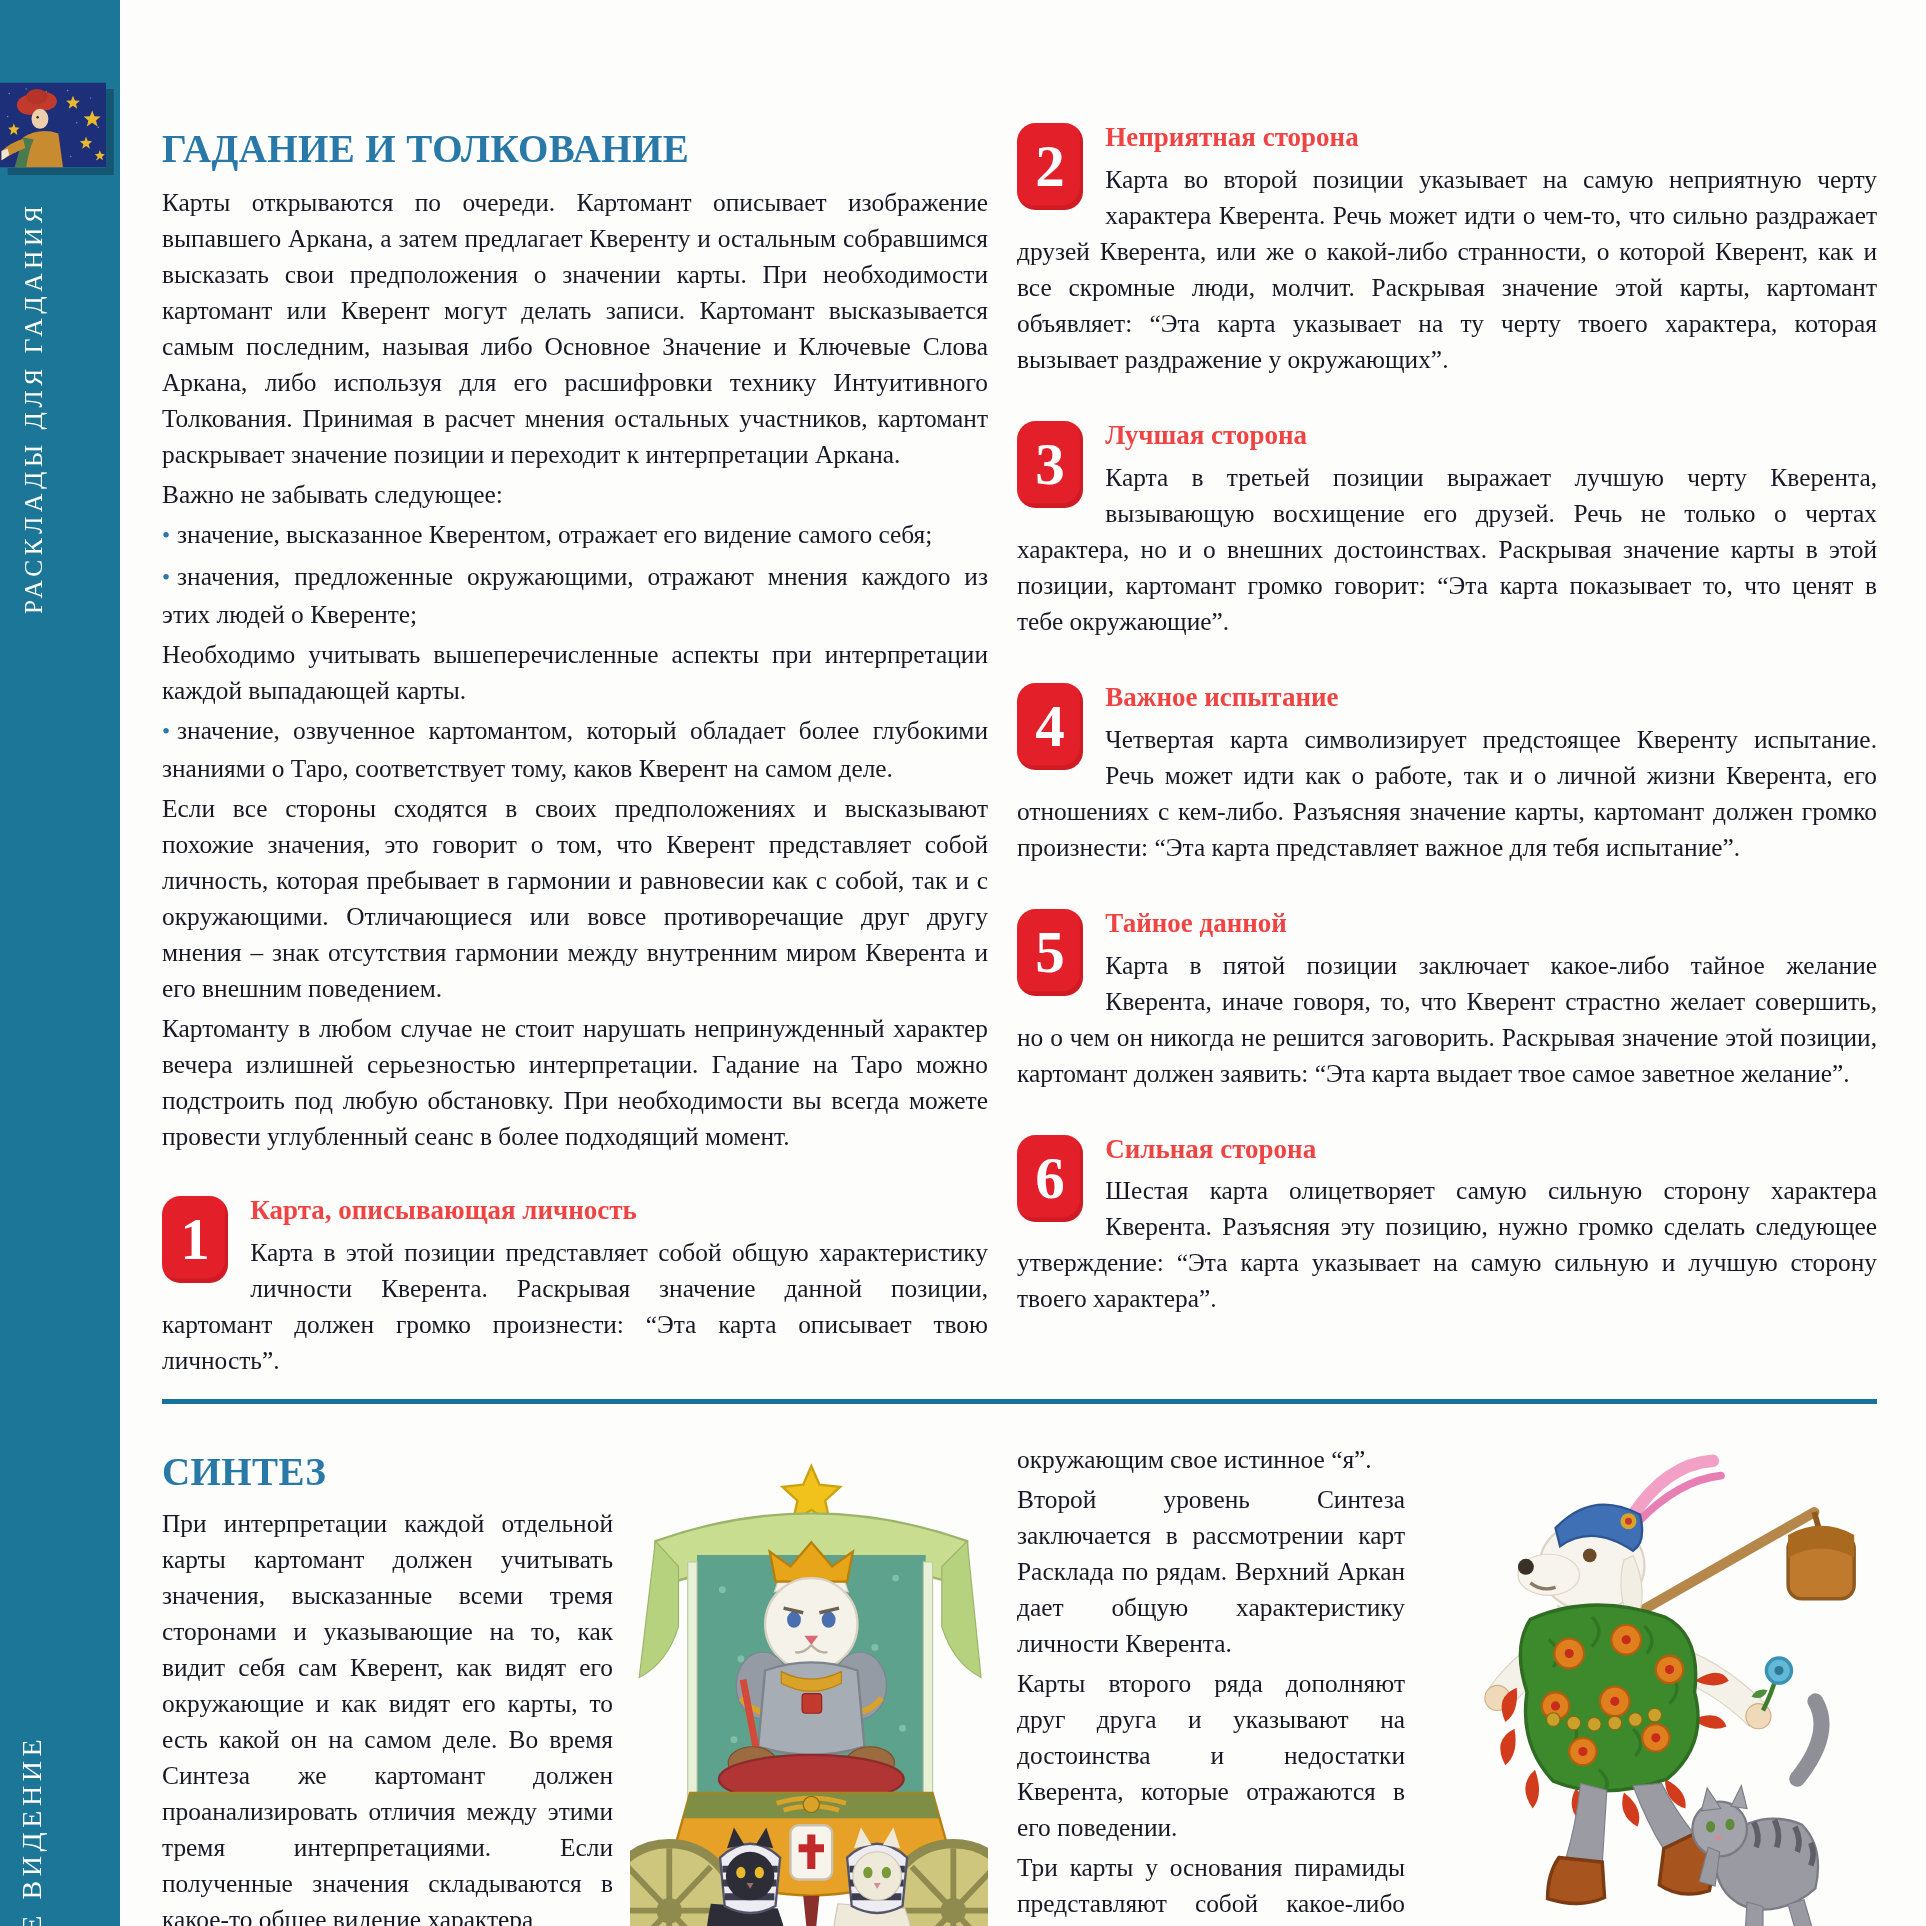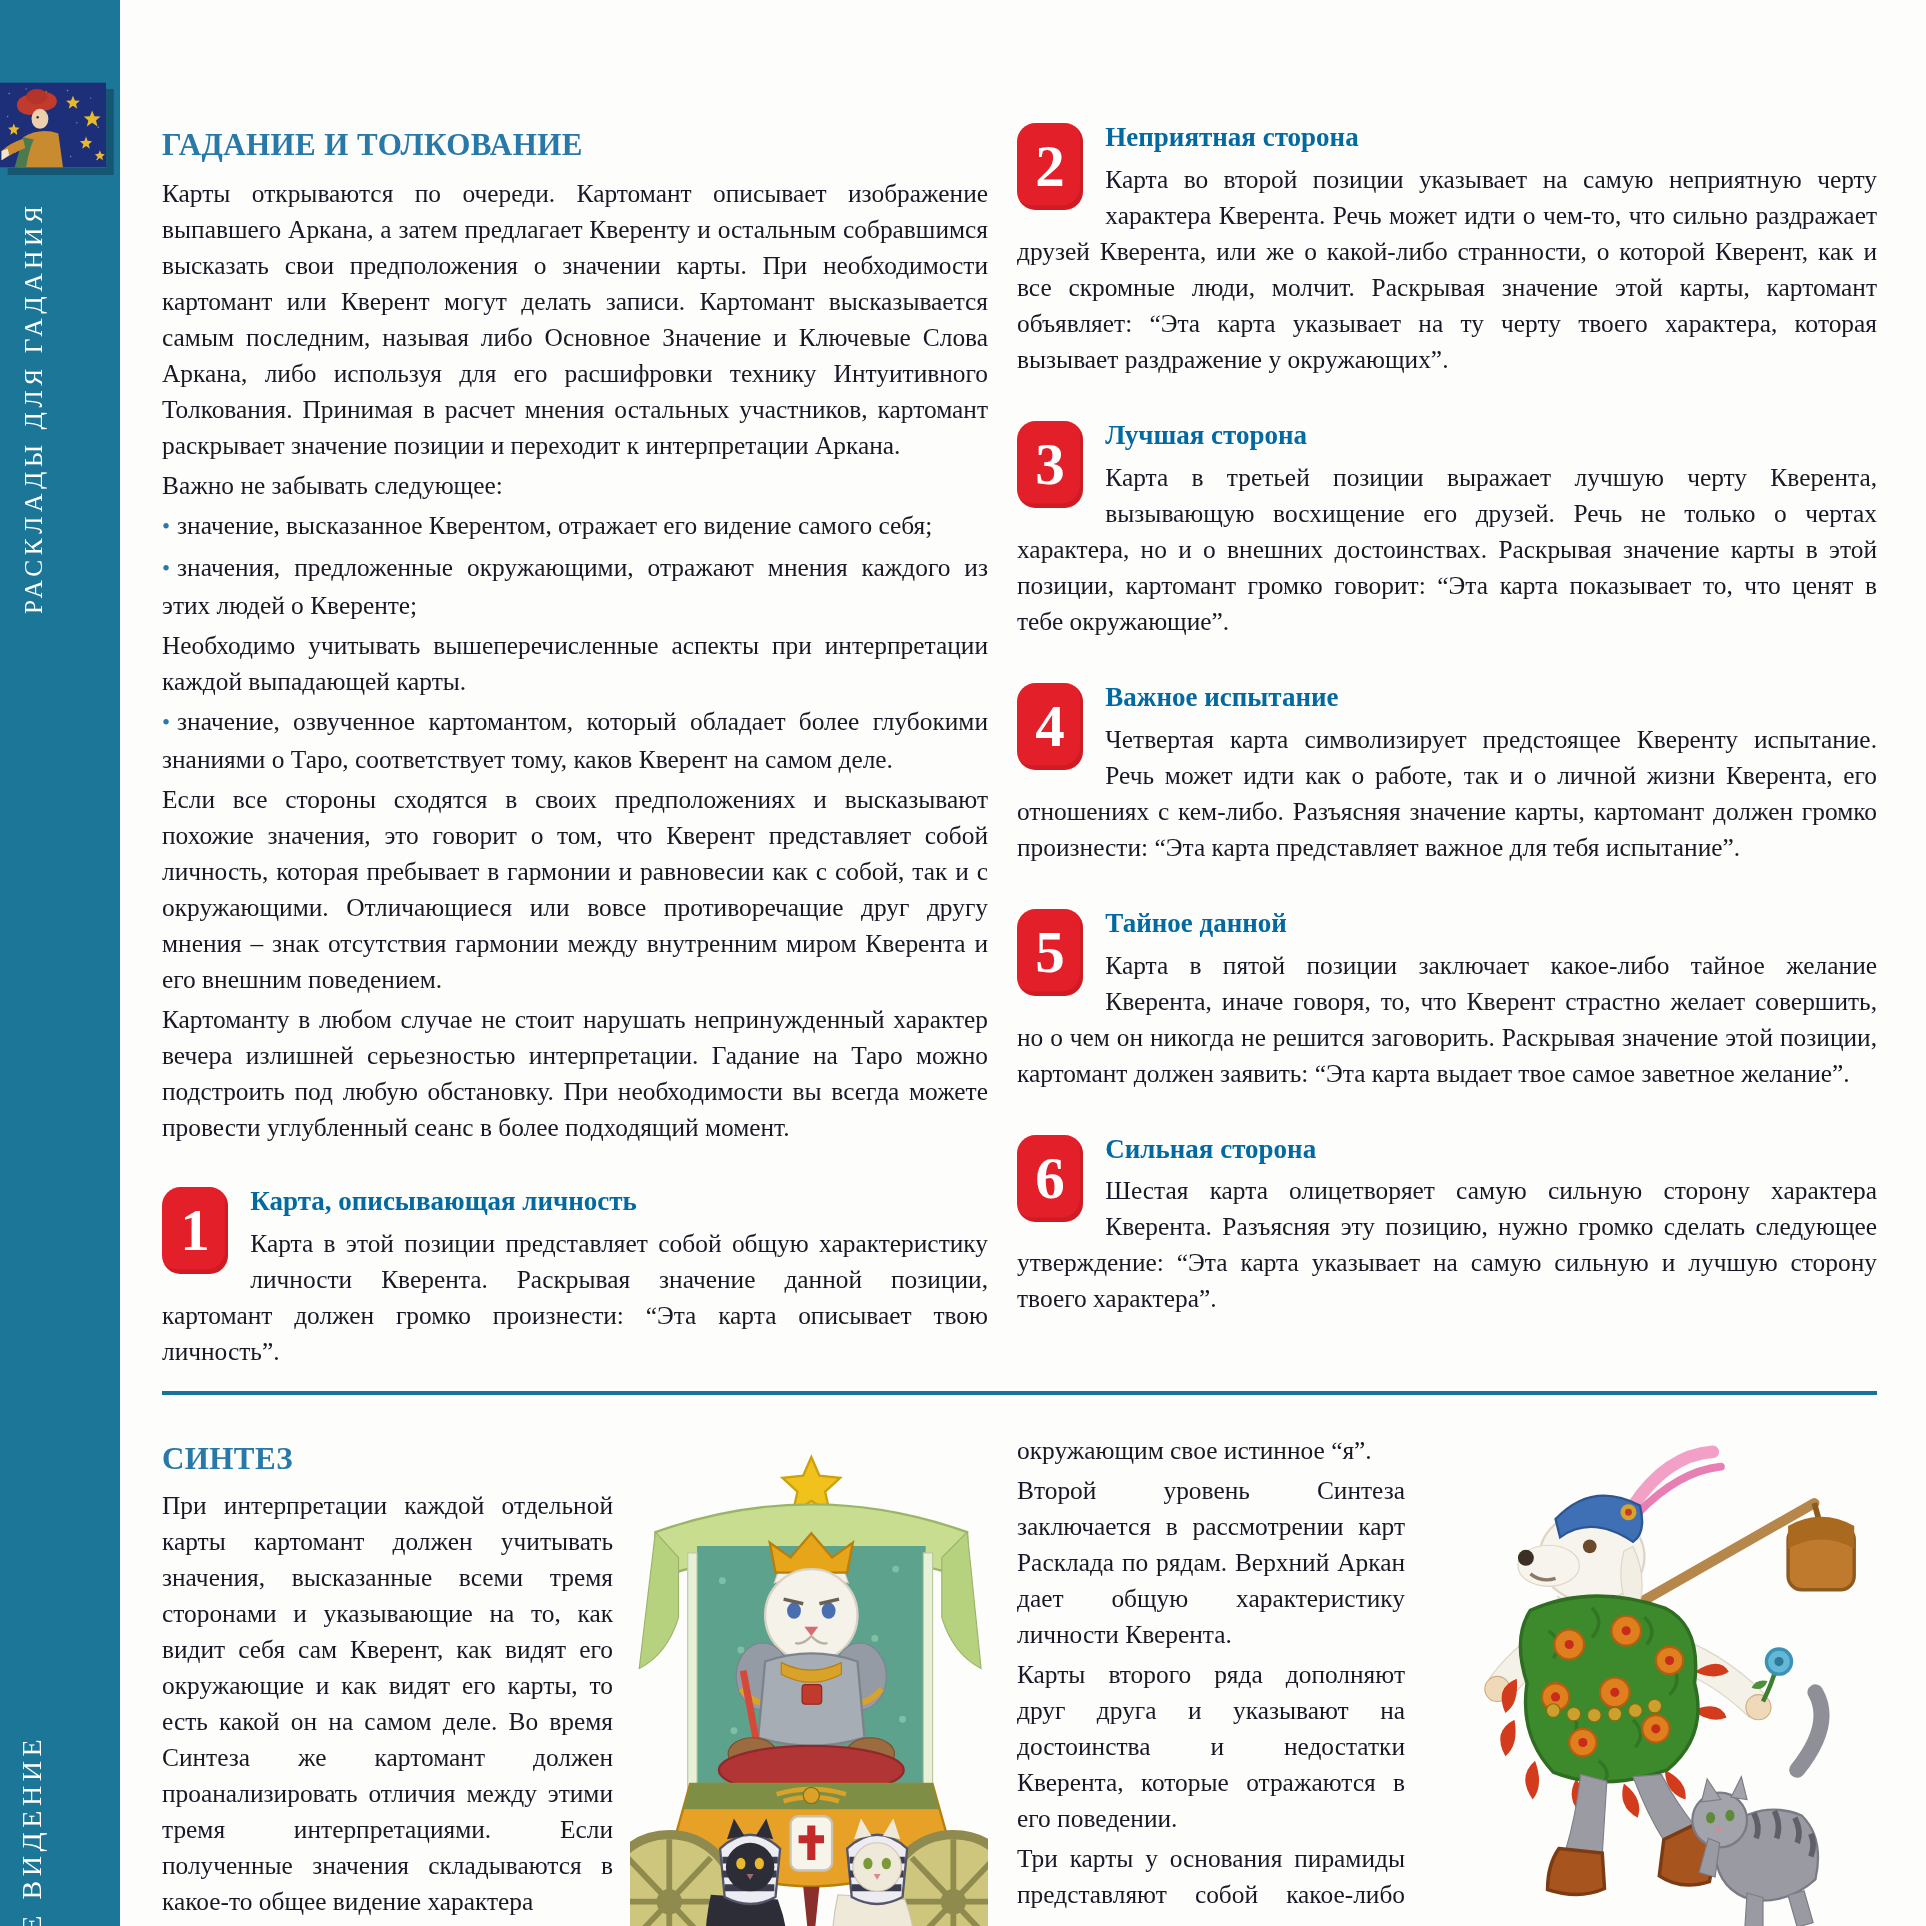--- a/index.html
+++ b/index.html
@@ -10,31 +10,31 @@
   .corner-art{position:absolute;left:0;top:82px;width:106px;height:86px;
               box-shadow:7.7px 7px 0 rgba(12,34,54,.38);}
   .corner-art svg{display:block;width:100%;height:100%;}
   .vtitle{position:absolute;writing-mode:vertical-rl;transform:rotate(180deg);
           color:#ffffff;letter-spacing:4.6px;white-space:nowrap;line-height:1;}
   .vtitle-top{left:21px;top:171px;height:443px;font-size:25.4px;}
   .vtitle-bottom{left:17.7px;top:1574px;height:639px;font-size:28px;}
   
   .content{position:absolute;left:162px;top:128px;width:1715px;}
   .cols{display:grid;grid-template-columns:826px 860px;column-gap:29px;}
-  h2.sec{color:#2878a8;font-size:31px;line-height:1.1;margin:0 0 13px 0;font-weight:bold;letter-spacing:0.4px;}
+  h2.sec{color:#2878a8;font-size:39px;line-height:1.1;margin:0 0 13px 0;font-weight:bold;letter-spacing:0.4px;}
   .body{font-size:25.4px;line-height:36px;text-align:justify;margin:0;}
   .body + .body{margin-top:4px;}
   .dot{color:#2878a8;font-size:23px;padding-right:7px;}
   .col-right{margin-top:-10px;}
   .item{margin-bottom:39px;}
   .item::after{content:"";display:block;clear:both;}
   .badge{float:left;width:66px;height:87px;border-radius:18.5px;background:#e3202a;color:#fff;
          font-weight:bold;font-size:59px;line-height:87px;text-align:center;
          margin:5.4px 22.3px 7px 0;box-shadow:inset -3.1px -4.6px 0 rgba(140,10,16,.22);}
-  .pos-title{color:#0369a1;font-size:27px;line-height:39px;margin:0 0 3.9px 0;font-weight:bold;}
+  .pos-title{color:#ef4444;font-size:27px;line-height:39px;margin:0 0 3.9px 0;font-weight:bold;}
   .item-first{margin-top:37px;margin-bottom:0;}
   .divider{height:4.2px;background:#17739c;margin:21.6px 0 37px 0;}
   
   .synth{display:grid;grid-template-columns:826px 860px;column-gap:29px;}
   .synth h2.sec{margin:10px 0 11.6px 0;}
   .fig{float:right;}
   .fig-chariot{width:358px;height:566px;margin:10px 0 9.2px 17px;}
   .fig-fool{width:456px;height:513px;margin:5.4px 0 10px 16px;}
   .synth .body{margin-bottom:0;}
 </style>

